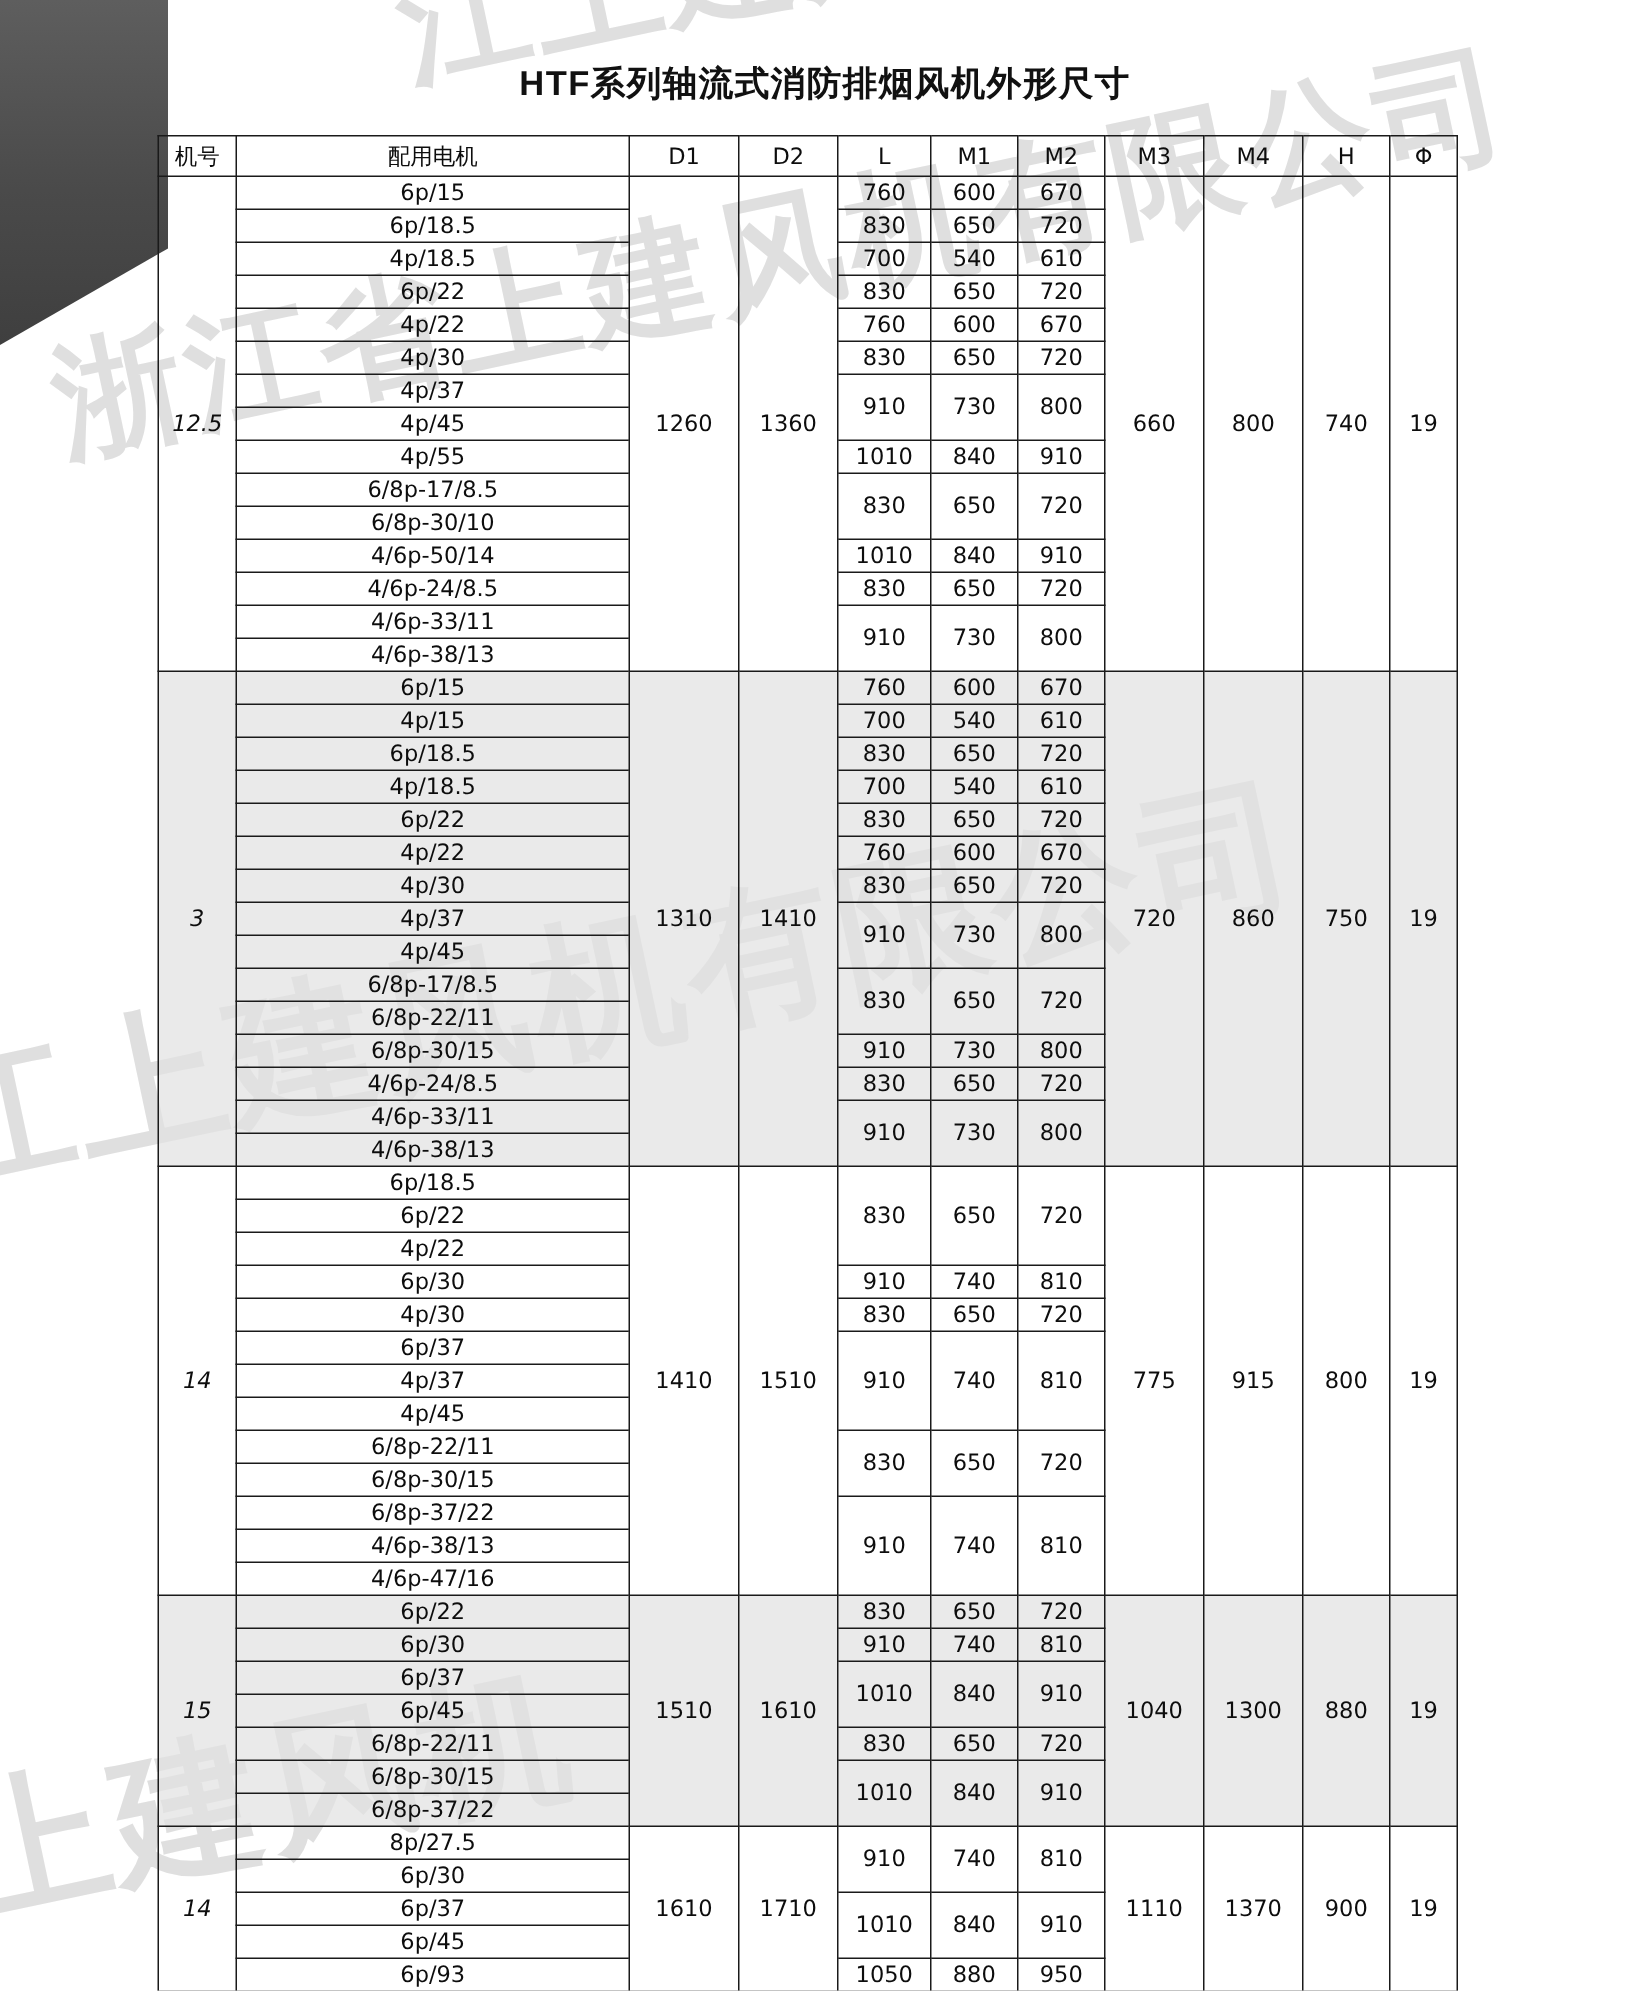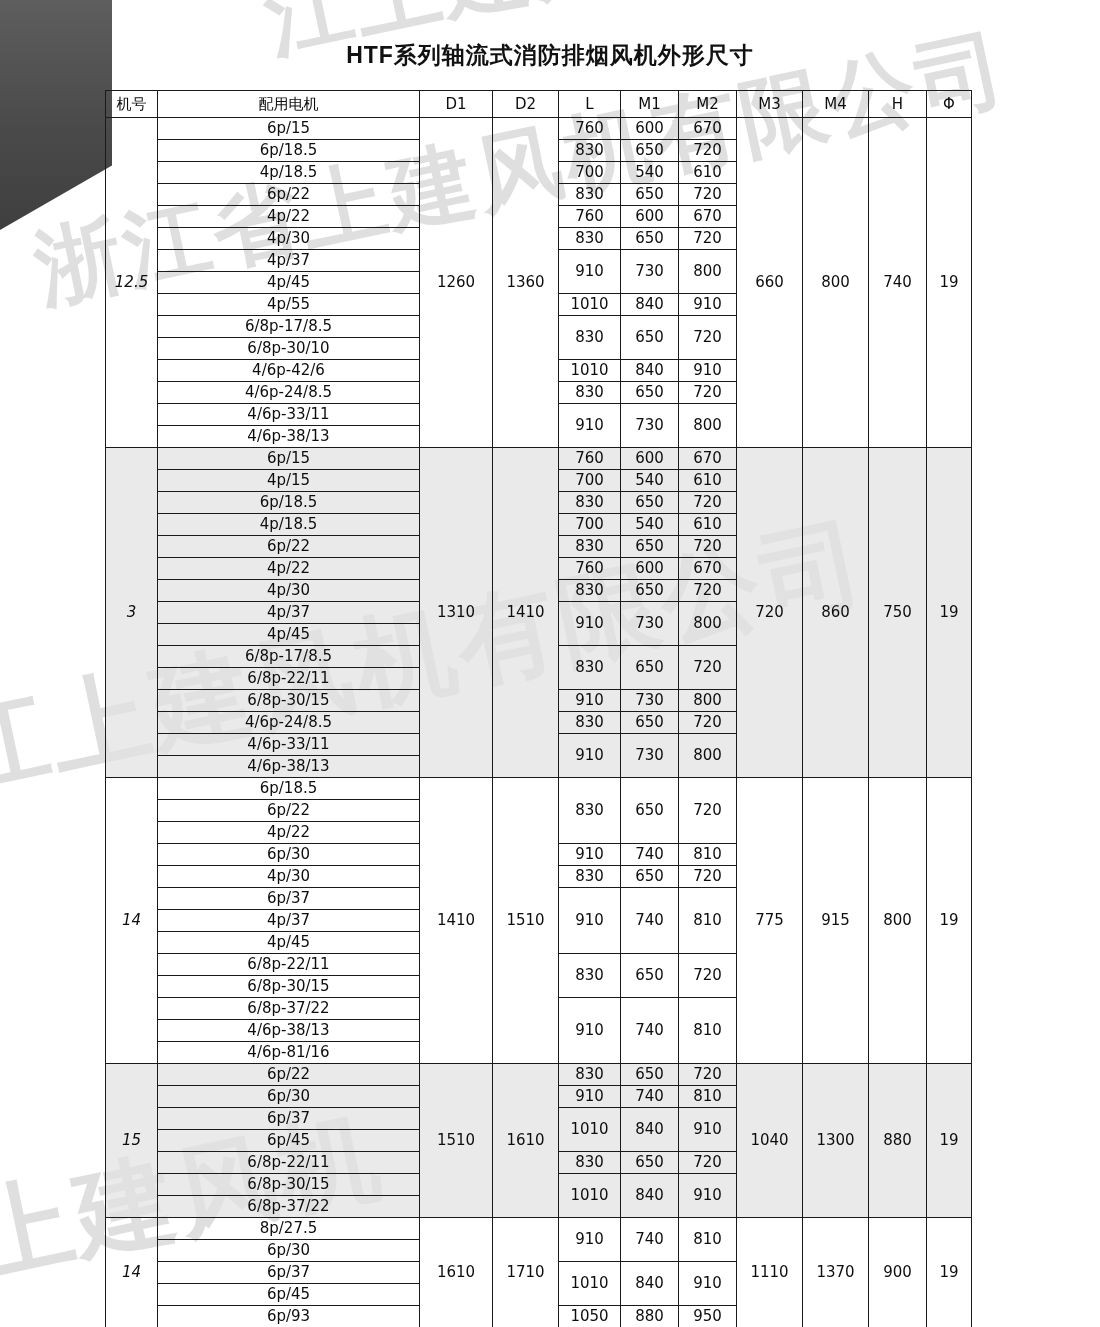--- a/index.html
+++ b/index.html
@@ -231,21 +231,21 @@
         <tr>
           <td>6/8p-17/8.5</td>
           <td rowspan="2">830</td>
           <td rowspan="2">650</td>
           <td rowspan="2">720</td>
         </tr>
         <tr>
           <td>6/8p-30/10</td>
         </tr>
         <tr>
-          <td>4/6p-42/6</td>
+          <td>4/6p-50/14</td>
           <td>1010</td>
           <td>840</td>
           <td>910</td>
         </tr>
         <tr>
           <td>4/6p-24/8.5</td>
           <td>830</td>
           <td>650</td>
           <td>720</td>
         </tr>
@@ -401,21 +401,21 @@
         <tr>
           <td>6/8p-37/22</td>
           <td rowspan="3">910</td>
           <td rowspan="3">740</td>
           <td rowspan="3">810</td>
         </tr>
         <tr>
           <td>4/6p-38/13</td>
         </tr>
         <tr>
-          <td>4/6p-81/16</td>
+          <td>4/6p-47/16</td>
         </tr>
         <tr class="band">
           <td rowspan="7" class="model">15</td>
           <td>6p/22</td>
           <td rowspan="7">1510</td>
           <td rowspan="7">1610</td>
           <td>830</td>
           <td>650</td>
           <td>720</td>
           <td rowspan="7">1040</td>

